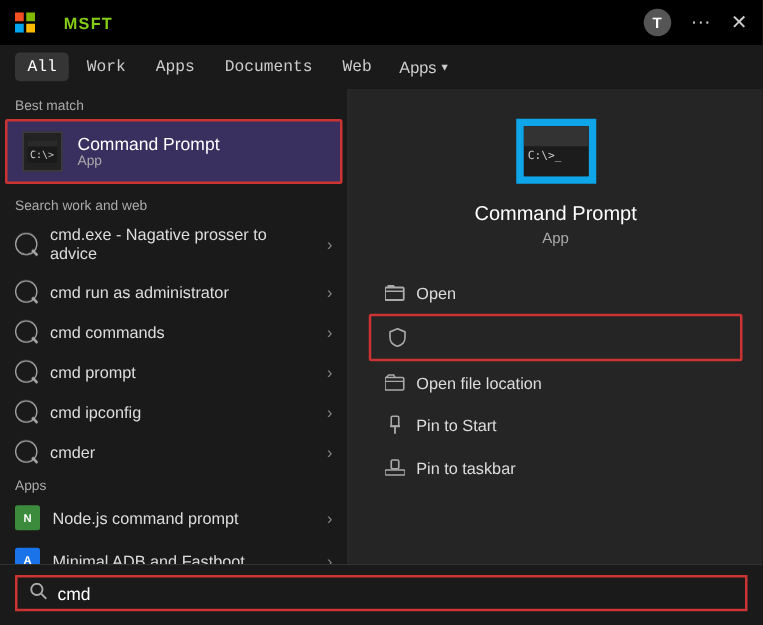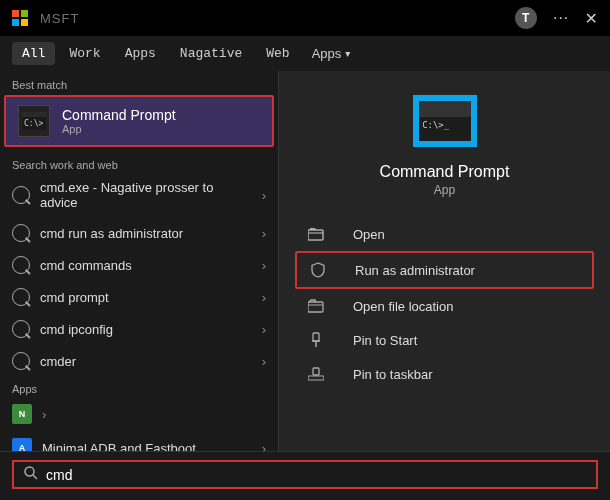--- a/index.html
+++ b/index.html
@@ -31,24 +31,25 @@
       margin-right: 4px;
     }
     .title-bar-logo span {
       display: block;
     }
     .title-bar-logo span:nth-child(1) { background: #f25022; }
     .title-bar-logo span:nth-child(2) { background: #7fba00; }
     .title-bar-logo span:nth-child(3) { background: #00a4ef; }
     .title-bar-logo span:nth-child(4) { background: #ffb900; }
     .title-bar-title {
-      color: #737373;
-      font-size: 13px;
-      font-weight: 400;
+      color: #84cc16;
+      font-size: 13px;
+      font-weight: 700;
       letter-spacing: 1px;
+      margin-left: 11px;
     }
     .title-bar-actions {
       margin-left: auto;
       display: flex;
       align-items: center;
       gap: 16px;
     }
     .title-bar-avatar {
       width: 22px;
       height: 22px;
@@ -310,21 +311,21 @@
     .right-actions {
       width: 100%;
       padding: 0 16px;
     }
 
     .right-action-item {
       display: flex;
       align-items: center;
       padding: 8px 12px;
       cursor: pointer;
-      gap: 28px;
+      gap: 8px;
       border-radius: 2px;
     }
     .right-action-item.highlighted {
       border: 2px solid #cc3333;
     }
     .action-icon {
       width: 18px;
       height: 18px;
       flex-shrink: 0;
       display: flex;
@@ -391,21 +392,21 @@
     <div class="title-bar-avatar">T</div>
     <span class="title-bar-dots">···</span>
     <span class="title-bar-close">✕</span>
   </div>
 </div>
 
 <div class="nav-tabs">
   <div class="nav-tab active">All</div>
   <div class="nav-tab">Work</div>
   <div class="nav-tab">Apps</div>
-  <div class="nav-tab">Nagative</div>
+  <div class="nav-tab">Documents</div>
   <div class="nav-tab">Web</div>
   <div class="nav-more">
     <span>Apps</span>
     <span style="font-size:10px;margin-left:2px;">▾</span>
   </div>
 </div>
 
 <div class="main-container">
 
   <div class="left-panel">
@@ -455,20 +456,21 @@
     <div class="search-result-item">
       <div class="search-icon-circle"></div>
       <span class="search-result-text">cmder</span>
       <span class="search-result-arrow">›</span>
     </div>
 
     <div class="apps-section-label">Apps</div>
 
     <div class="app-result-item">
       <div class="nodejs-icon app-icon-box">N</div>
+      <span class="app-result-text">Node.js command prompt</span>
       <span class="app-result-arrow">›</span>
     </div>
     <div class="app-result-item">
       <div class="adb-icon app-icon-box">A</div>
       <span class="app-result-text">Minimal ADB and Fastboot</span>
       <span class="app-result-arrow">›</span>
     </div>
 
   </div>
 
@@ -499,21 +501,20 @@
         </div>
         <span class="action-label">Open</span>
       </div>
 
       <div class="right-action-item highlighted">
         <div class="action-icon">
           <svg width="14" height="16" viewBox="0 0 14 16" fill="none">
             <path d="M7 1L1 3.5V8c0 3.5 2.5 6 6 7 3.5-1 6-3.5 6-7V3.5L7 1z" stroke="#aaa" stroke-width="1.3" fill="none"></path>
           </svg>
         </div>
-        <span class="action-label">Run as administrator</span>
       </div>
 
       <div class="right-action-item">
         <div class="action-icon">
           <svg width="16" height="14" viewBox="0 0 16 14" fill="none">
             <rect x="0" y="3" width="15" height="10" rx="1" stroke="#aaa" stroke-width="1.3" fill="none"></rect>
             <path d="M0 6h15" stroke="#aaa" stroke-width="1"></path>
             <path d="M1 3L3 1h4l1 2" stroke="#aaa" stroke-width="1.3" fill="none"></path>
           </svg>
         </div>

